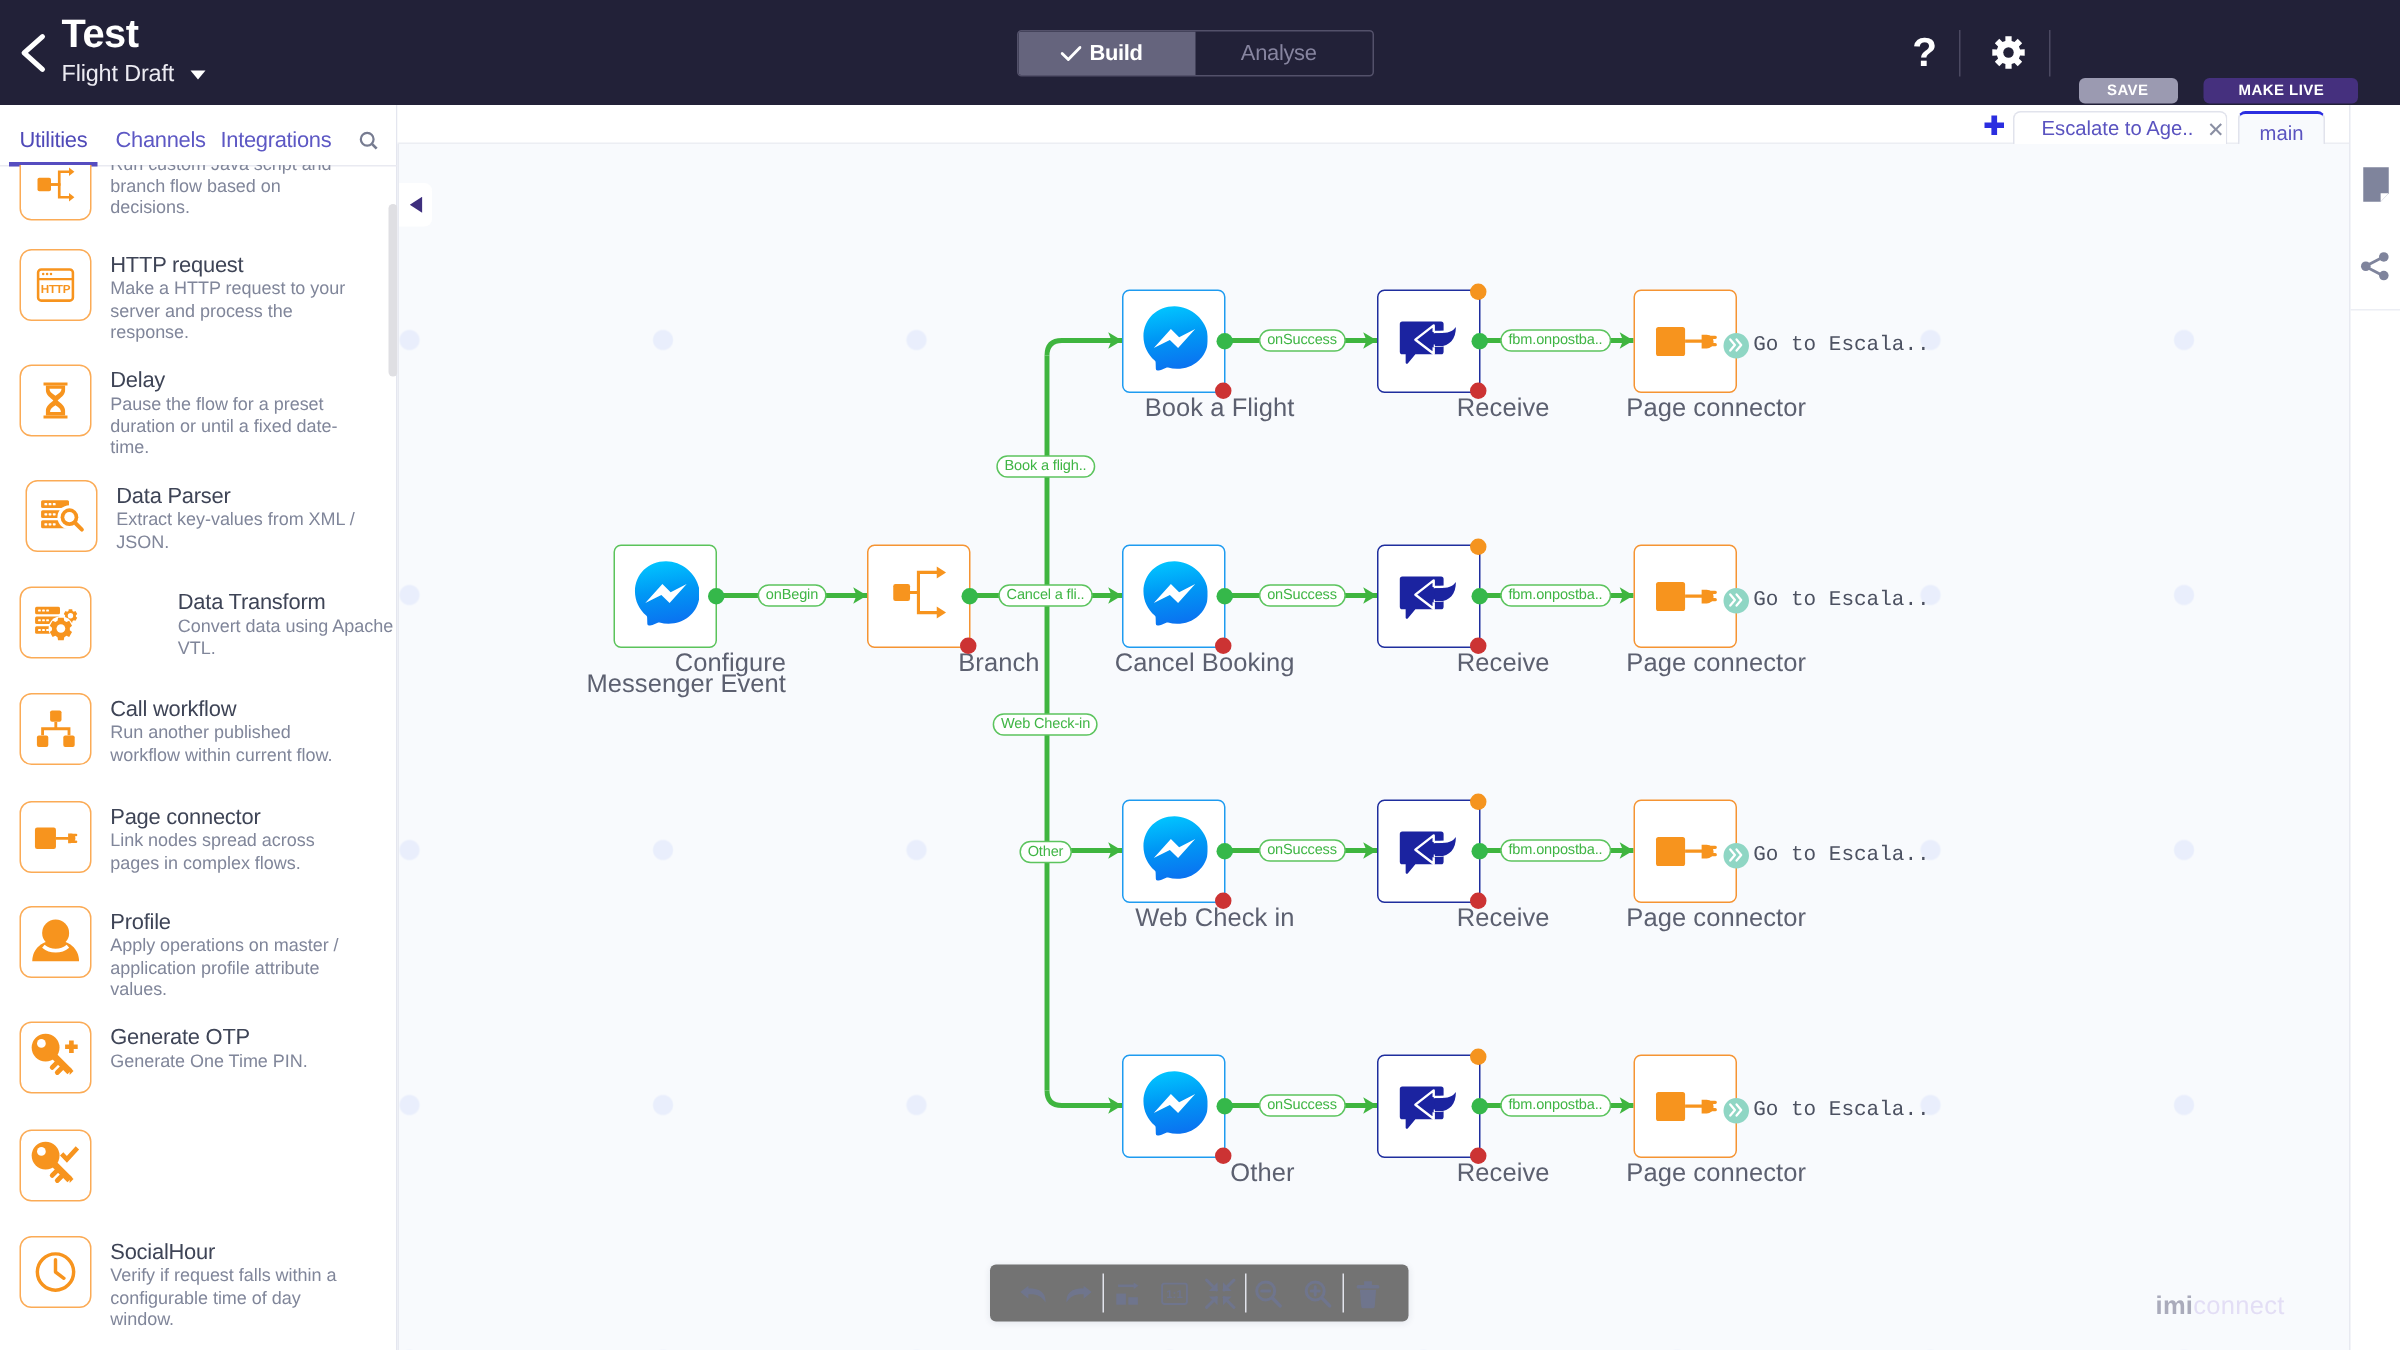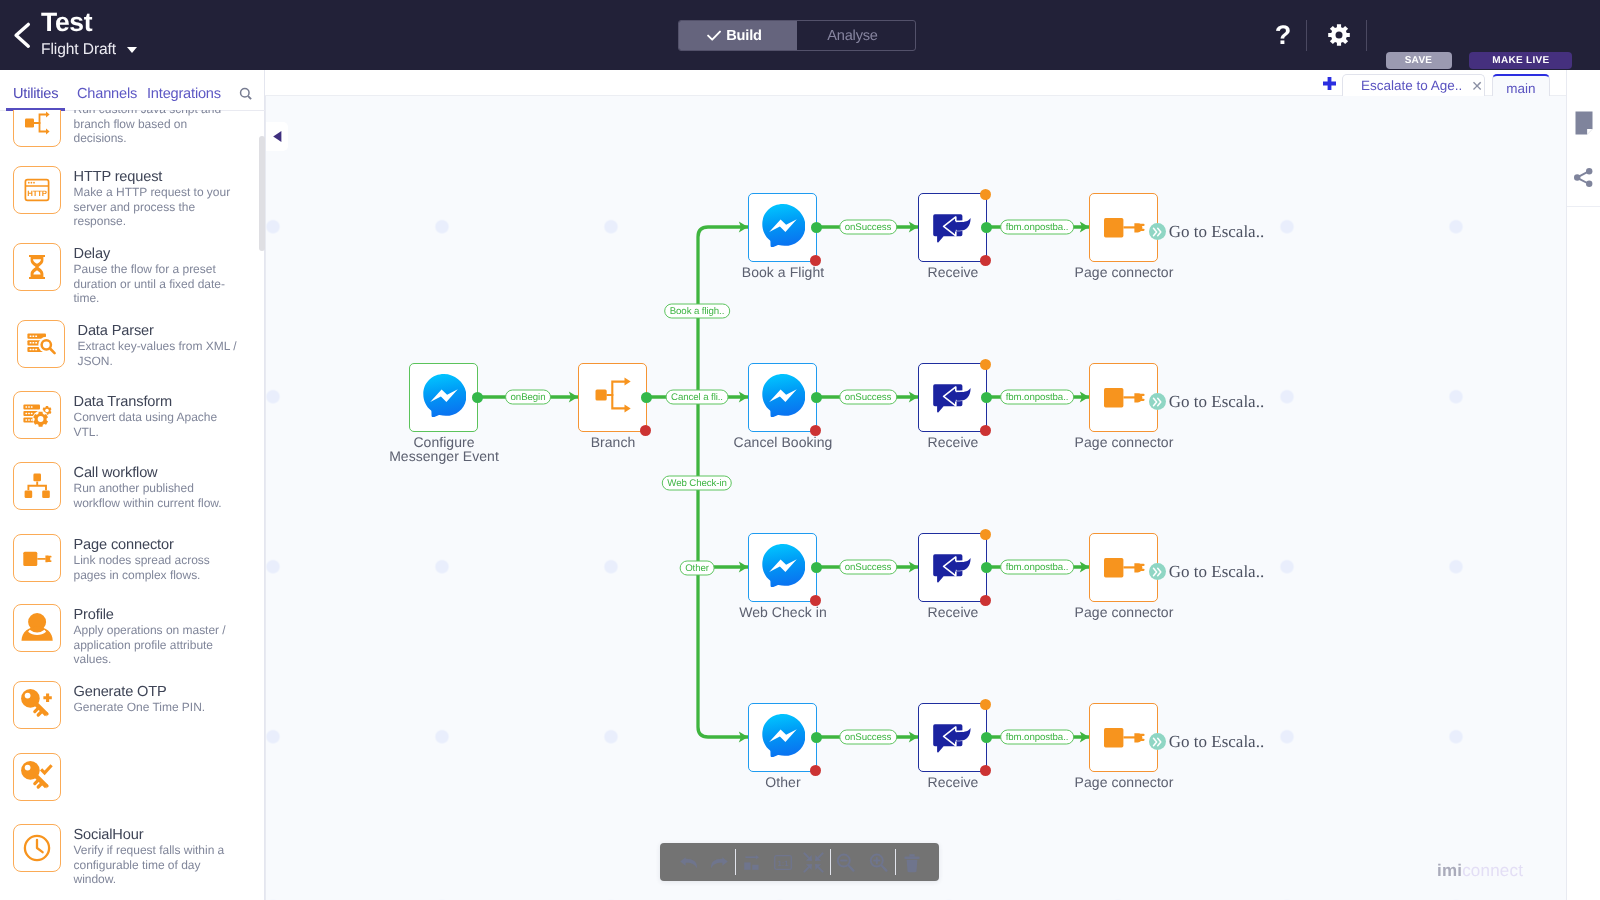--- a/index.html
+++ b/index.html
@@ -62,29 +62,29 @@
   background-size:169px 170px;background-position:-76.5px 45.7px;}
 .canvas-border-l{position:absolute;left:265px;top:96px;width:1px;height:804px;background:#e8eaf1;}
 
 
 .rightrail{position:absolute;left:1566px;top:70px;width:34px;height:830px;background:#fff;border-left:1px solid #e8eaf1;}
 .rr-box{position:absolute;left:0;top:26px;width:33px;height:111px;border-bottom:1px solid #eceef4;display:flex;flex-direction:column;align-items:center;gap:30px;padding-top:15px;}
 .rr-btn{width:22px;height:24px;display:flex;align-items:center;justify-content:center;cursor:pointer;}
 
 
 .node{position:absolute;width:69px;height:69px;border-radius:5px;background:#fff;border:1.8px solid #ccc;display:flex;align-items:center;justify-content:center;cursor:pointer;}
-.node-label{position:absolute;top:70.5px;left:-46px;width:160px;text-align:center;font-size:14px;color:#5c6070;line-height:14.0px;white-space:pre-line;letter-spacing:.05px;}
+.node-label{position:absolute;top:70.5px;left:-46px;width:160px;text-align:right;font-size:17px;color:#5c6070;line-height:14.0px;white-space:pre-line;letter-spacing:.05px;}
 .port{position:absolute;width:11px;height:11px;border-radius:50%;}
 .port.green{background:#35b84a;}
 .port.red{background:#cc3333;}
 .port.orange{background:#f5941f;}
 .edge-label{position:absolute;height:15px;border:1.1px solid #5cc45e;border-radius:8px;background:#fff;color:#3fb544;font-size:9.7px;line-height:13px;padding:0 4.5px;white-space:nowrap;display:flex;align-items:center;justify-content:center;transform:translate(-50%,-50%);letter-spacing:-.1px;}
 .goto{position:absolute;display:flex;align-items:center;gap:2.5px;}
 .goto-circle{width:17.3px;height:17.3px;border-radius:50%;background:#8fd6c4;display:flex;align-items:center;justify-content:center;flex:0 0 17.3px;}
-.goto-text{font-family:Liberation Serif, serif;font-size:17px;color:#4c5161;white-space:nowrap;text-align:right;}
+.goto-text{font-family:Liberation Mono, monospace;font-size:14px;color:#4c5161;white-space:nowrap;text-align:right;}
 
 
 .ctoolbar{position:absolute;left:660px;top:843px;width:279px;height:38px;background:#737373;border-radius:4px;box-shadow:0 1px 5px rgba(40,50,80,.10);}
 .ct-btn{position:absolute;top:9px;height:21px;display:flex;align-items:center;justify-content:center;cursor:pointer;}
 .ct-div{position:absolute;top:6px;width:1px;height:26px;background:#e2e4ec;}
 .watermark{position:absolute;left:1437px;top:861px;font-size:17px;letter-spacing:.2px;}
 .wm-b{color:#aaabbb;font-weight:bold;margin-top:24px;}
 .wm-l{color:#e3def5;}
 </style>
 </head>
@@ -204,21 +204,21 @@
 <circle cx="22.3" cy="17.8" r="5.9" fill="#f7941e"></circle>
               <circle cx="22.3" cy="17.8" r="3.4" fill="#fff"></circle>
 <path d="M26.5 22.0l4.1 4.1" stroke="#f7941e" stroke-width="2.6" stroke-linecap="round"></path>
 </svg>
           </div>
 <div class="side-txt">
 <div class="side-title">Data Parser</div>
 <div class="side-desc">Extract key-values from XML / JSON.</div>
 </div>
         </div>
-<div class="side-item" style="position:absolute;top:281px;left:0;width:264px;">
+<div class="side-item" style="position:absolute;top:281px;left:0;width:264px;gap:45px;">
 <div class="side-ico">
             <svg width="34" height="34" viewBox="0 0 34 34" fill="none">
 <rect x="3.4" y="6.5" width="16.6" height="5.0" rx="1" fill="#f7941e"></rect>
 <rect x="3.4" y="13.0" width="16.6" height="5.0" rx="1" fill="#f7941e"></rect>
 <rect x="3.4" y="19.5" width="16.6" height="5.0" rx="1" fill="#f7941e"></rect>
 <rect x="5.4" y="8.3" width="1.8" height="1.4" rx=".4" fill="#fff"></rect>
               <rect x="8.1" y="8.3" width="1.8" height="1.4" rx=".4" fill="#fff"></rect>
               <rect x="10.8" y="8.3" width="1.8" height="1.4" rx=".4" fill="#fff"></rect>
 <rect x="5.4" y="14.8" width="1.8" height="1.4" rx=".4" fill="#fff"></rect>
               <rect x="8.1" y="14.8" width="1.8" height="1.4" rx=".4" fill="#fff"></rect>

